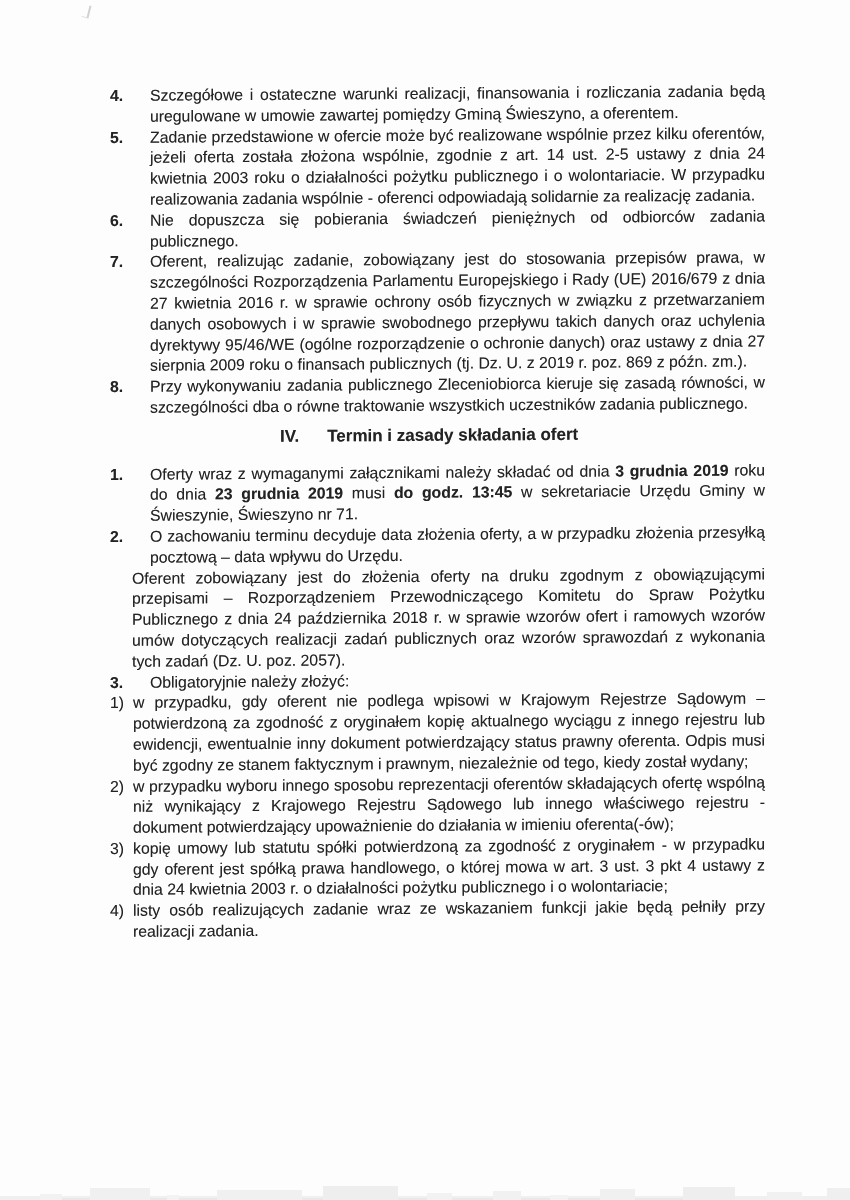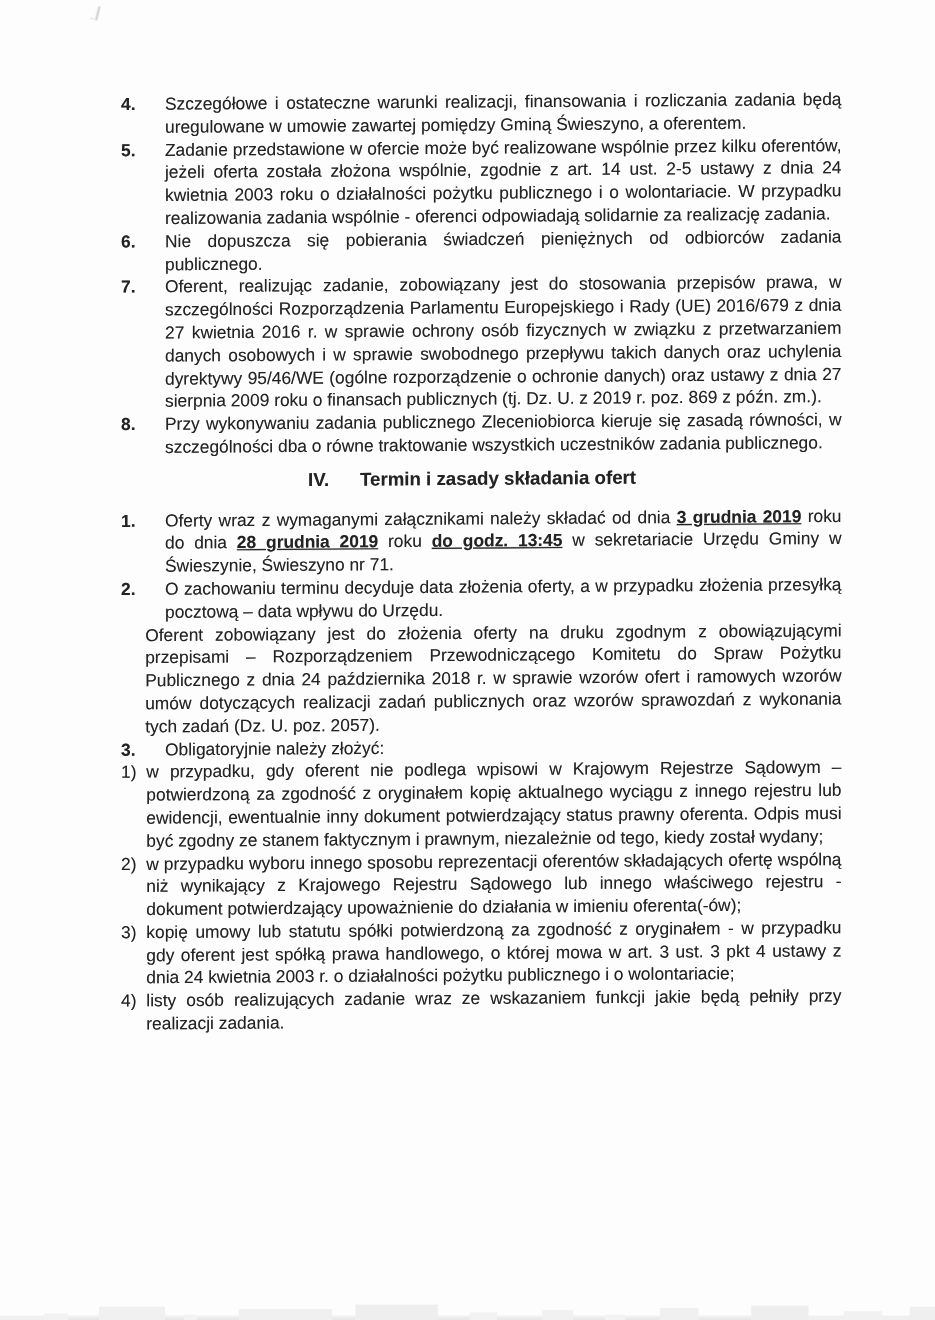--- a/index.html
+++ b/index.html
@@ -40,21 +40,21 @@
   .cont { margin-left: 22px; text-align: justify; }
 
   .heading {
     display: flex; gap: 28px;
     padding-left: 170px;
     margin: 9px 0 16px 0;
     font-weight: 700; font-size: 17px;
     white-space: nowrap;
   }
 
-  .b { font-weight: 700; text-decoration: underline; }
+  .b { font-weight: 700; }
 
   
   .scan-edge { position: absolute; left: 0; bottom: 0; width: 850px; height: 24px; }
   .scan-edge .base { position: absolute; left: 0; bottom: 0; width: 850px; height: 4px; background: #f0f0f0; }
   .scan-edge .base2 { position: absolute; left: 60px; bottom: 0; width: 640px; height: 2px; background: #e9e9e9; }
   .blk { position: absolute; bottom: 0; }
 </style>
 </head>
 <body>
 
@@ -85,21 +85,21 @@
       <span class="txt">Przy wykonywaniu zadania publicznego Zleceniobiorca kieruje się zasadą równości, w szczególności dba o równe traktowanie wszystkich uczestników zadania publicznego.</span>
     </div>
 
     <div class="heading">
       <span>IV.</span>
       <span>Termin i zasady składania ofert</span>
     </div>
 
     <div class="item">
       <span class="num">1.</span>
-      <span class="txt"><span>Oferty wraz z wymaganymi załącznikami należy składać od dnia </span><span class="b">3 grudnia 2019</span><span> roku do dnia </span><span class="b">28 grudnia 2019</span><span> roku </span><span class="b">do godz. 13:45</span><span> w sekretariacie Urzędu Gminy w Świeszynie, Świeszyno nr 71.</span></span>
+      <span class="txt"><span>Oferty wraz z wymaganymi załącznikami należy składać od dnia </span><span class="b">3 grudnia 2019</span><span> roku do dnia </span><span class="b">23 grudnia 2019</span><span> musi </span><span class="b">do godz. 13:45</span><span> w sekretariacie Urzędu Gminy w Świeszynie, Świeszyno nr 71.</span></span>
     </div>
 
     <div class="item">
       <span class="num">2.</span>
       <span class="txt">O zachowaniu terminu decyduje data złożenia oferty, a w przypadku złożenia przesyłką pocztową – data wpływu do Urzędu.</span>
     </div>
     <div class="cont">Oferent zobowiązany jest do złożenia oferty na druku zgodnym z obowiązującymi przepisami – Rozporządzeniem Przewodniczącego Komitetu do Spraw Pożytku Publicznego z dnia 24 października 2018 r. w sprawie wzorów ofert i ramowych wzorów umów dotyczących realizacji zadań publicznych oraz wzorów sprawozdań z wykonania tych zadań (Dz. U. poz. 2057).</div>
 
     <div class="item">
       <span class="num">3.</span>

